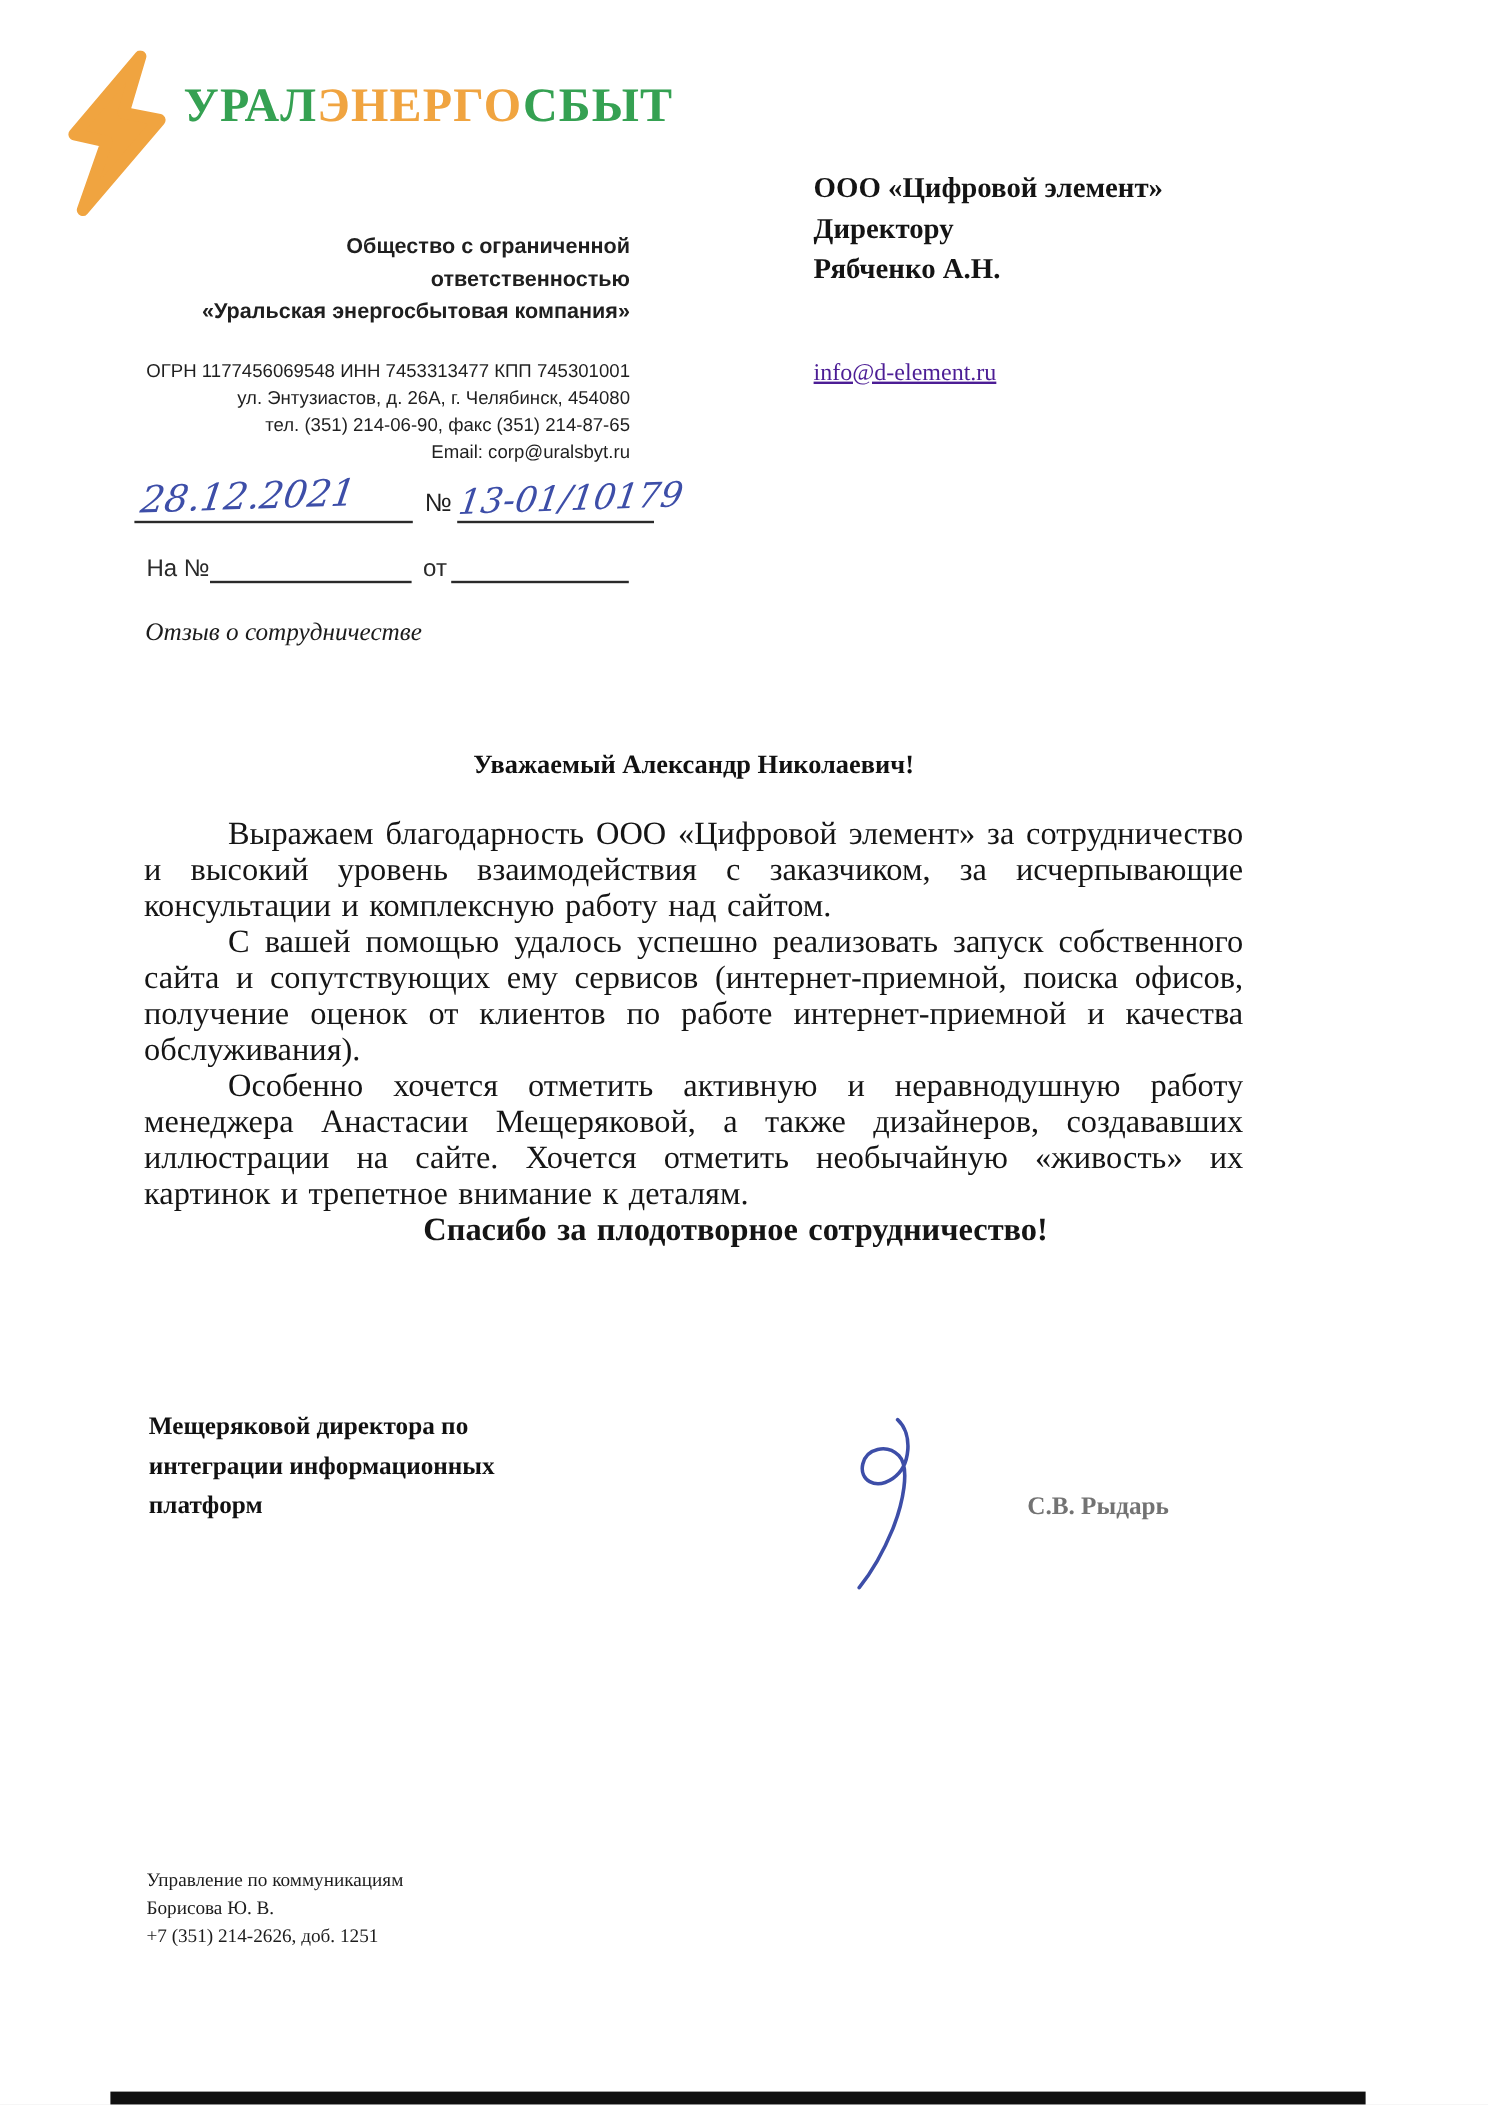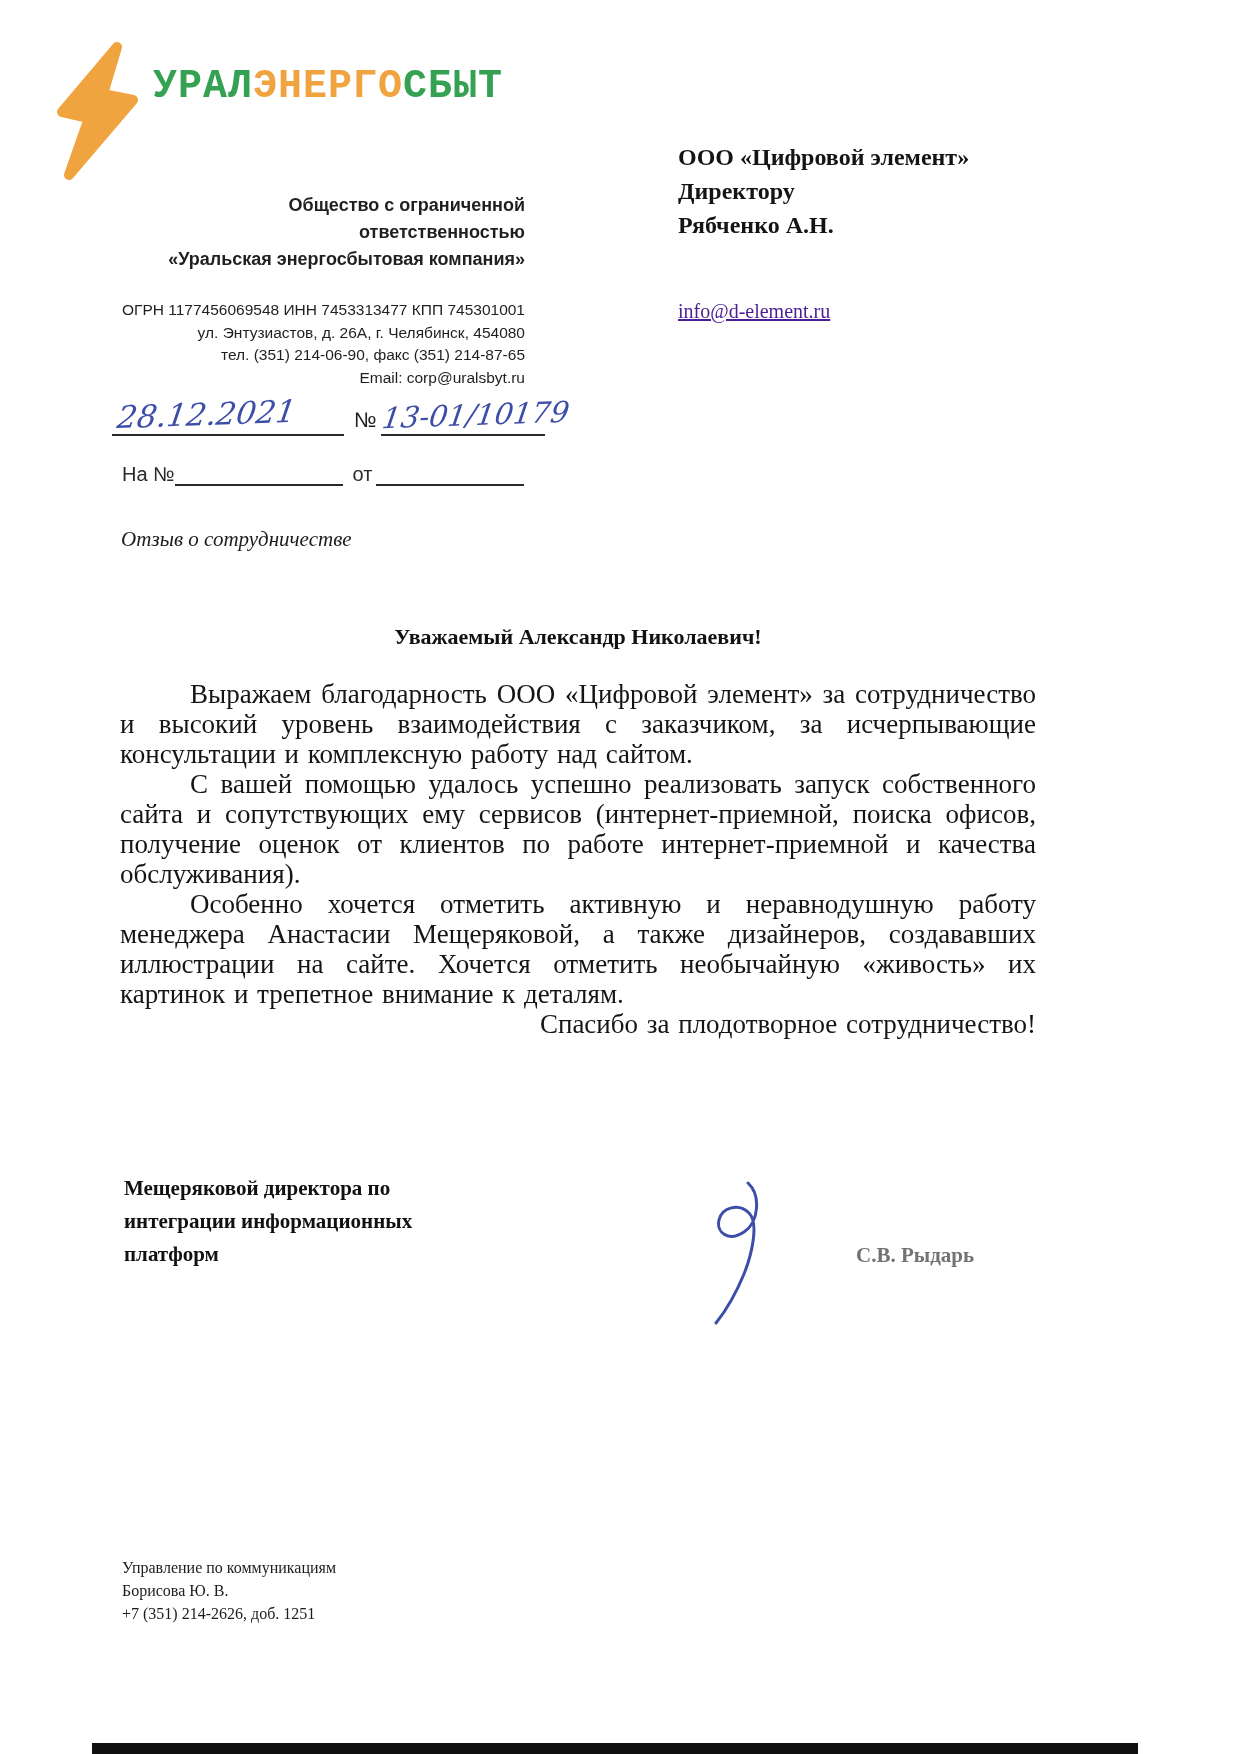--- a/index.html
+++ b/index.html
@@ -11,21 +11,21 @@
     font-family:"Liberation Serif", serif;
     color:#161616;
     overflow:hidden;
   }
 
   
   .logo{position:absolute;left:55px;top:40px;display:flex;align-items:flex-start;}
   .logo-bolt{position:absolute;left:0;top:2px;width:84px;height:140px;}
   .logo-text{
     position:absolute;left:98px;top:24px;white-space:nowrap;
-    font-family:Liberation Mono, monospace;
+    font-family:Liberation Serif, serif;
     font-weight:bold;font-size:40px;letter-spacing:1px;
   }
   .logo-green{color:#35A152;}
   .logo-orange{color:#F0A440;}
 
   
   .sender{
     position:absolute;left:95px;top:192px;width:430px;
     text-align:right;font-family:Liberation Sans, sans-serif;color:#1f1f1f;
   }
@@ -61,31 +61,31 @@
   .recipient{
     position:absolute;left:678px;top:140px;
     font-weight:bold;font-size:24px;line-height:34px;color:#141414;
   }
   .recipient-email{
     position:absolute;left:678px;top:300px;
     font-size:20px;color:#4c1d95;text-decoration:underline;cursor:pointer;
   }
 
   
-  .subject{position:absolute;left:121px;top:527px;font-style:italic;font-size:21px;color:#1c1c1c;}
+  .subject{position:absolute;left:121px;top:514px;font-style:italic;font-size:21px;color:#1c1c1c;}
   .salutation{
     position:absolute;left:120px;top:624px;width:916px;
     text-align:center;font-weight:bold;font-size:22px;color:#111;
   }
   .body-text{
     position:absolute;left:120px;top:679px;width:916px;
     font-size:27px;line-height:30px;word-spacing:2px;color:#151515;
   }
   .body-text p{margin:0;text-indent:70px;text-align:justify;}
-  .body-text p.last{text-align:right;}
+  .body-text p.last{text-align:center;font-weight:bold;}
 
   
   .sig-title{
     position:absolute;left:124px;top:1172px;width:340px;
     font-weight:bold;font-size:21px;line-height:33px;color:#111;
   }
   .sig-scribble{position:absolute;left:703px;top:1176px;width:74px;height:152px;}
   .sig-name{
     position:absolute;left:856px;top:1243px;width:180px;
     font-weight:bold;font-size:21px;color:#737373;

